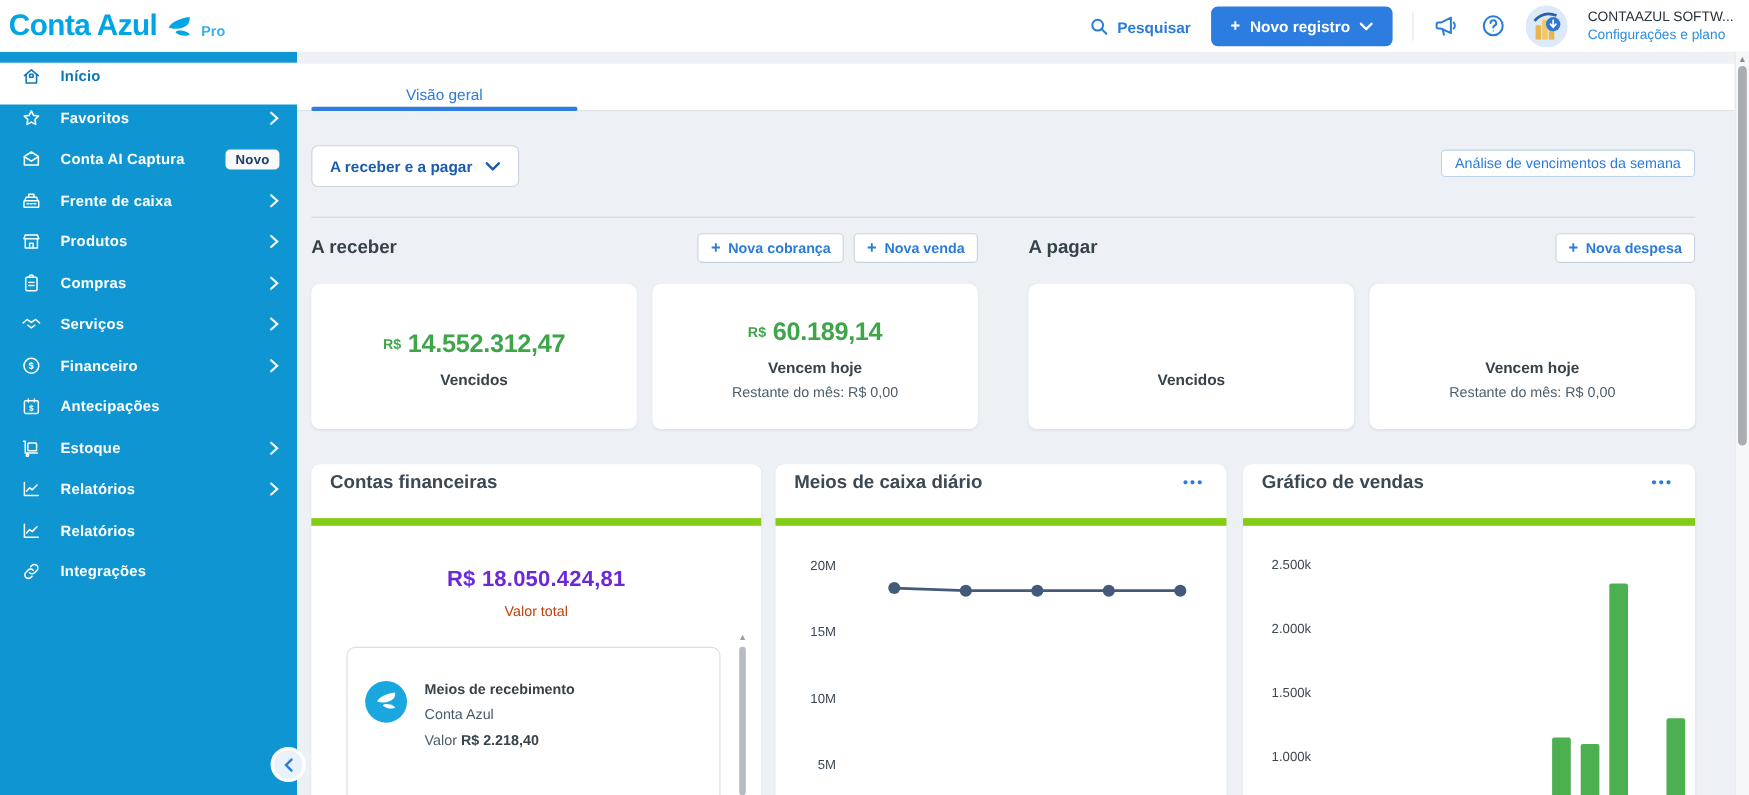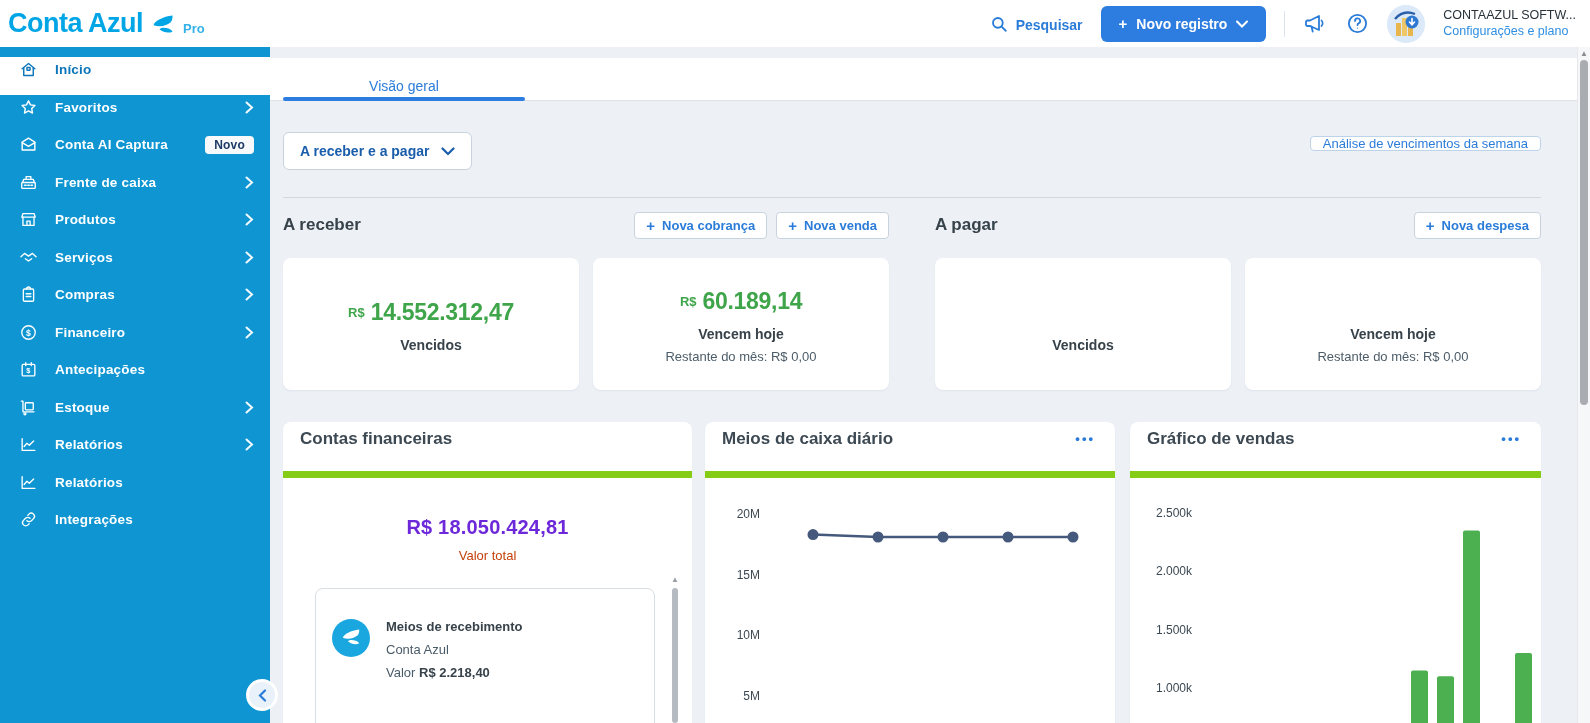--- a/index.html
+++ b/index.html
@@ -83,21 +83,21 @@
     position:absolute; left:13px; top:39px; width:242px; height:4px;
     background:#2d7de0; border-radius:3px;
   }
   .dropdown-btn{
     position:absolute; left:13px; top:85px; height:38px;
     background:#fff; border:1px solid #c9d3de; border-radius:6px;
     display:flex; align-items:center; gap:12px; padding:0 16px;
     color:#1a5dab; font-size:14px; font-weight:bold; cursor:pointer;
   }
   .analysis-btn{
-    position:absolute; right:36px; top:89px; height:15px;
+    position:absolute; right:36px; top:89px; height:25px;
     background:#fff; border:1px solid #bcd3ea; border-radius:4px;
     color:#2b7cd9; font-size:13px; padding:0 12px; cursor:pointer;
     display:flex; align-items:center;
   }
   .content-divider{
     position:absolute; left:13px; right:36px; top:150px; height:1px; background:#d4d8dd;
   }
 
   .section{ position:absolute; top:163px; width:606px; }
   .section.left{ left:13px; } .section.right{ left:665px; }
@@ -295,36 +295,36 @@
         <path d="M10 19.5 V14 H14 V19.5"></path>
     </svg>
     <span class="nav-label">Produtos</span>
     <svg class="nav-chevron" viewBox="0 0 9 13" fill="none" stroke="currentColor" stroke-width="2" stroke-linecap="round">
         <path d="M1.5 1.5 L7 6.5 L1.5 11.5"></path>
       </svg>
   </div>
 
   <div class="nav-item">
     <svg class="ico" viewBox="0 0 24 24" fill="none" stroke="currentColor" stroke-width="1.7" stroke-linejoin="round" stroke-linecap="round">
-      <path d="M2.5 11 L7 6.8 L12 10.2 L17 6.8 L21.5 11"></path>
-        <path d="M8 13.5 L12 16.4 L16 13.5"></path>
-    </svg>
-    <span class="nav-label">Serviços</span>
-    <svg class="nav-chevron" viewBox="0 0 9 13" fill="none" stroke="currentColor" stroke-width="2" stroke-linecap="round">
-        <path d="M1.5 1.5 L7 6.5 L1.5 11.5"></path>
-      </svg>
-  </div>
-
-  <div class="nav-item">
-    <svg class="ico" viewBox="0 0 24 24" fill="none" stroke="currentColor" stroke-width="1.7" stroke-linejoin="round" stroke-linecap="round">
       <rect x="5.5" y="5" width="13" height="15.5" rx="1.5"></rect>
         <path d="M9.5 5 a2.5 2.5 0 0 1 5 0"></path>
         <path d="M9 11 h6 M9 14.5 h6"></path>
     </svg>
     <span class="nav-label">Compras</span>
+    <svg class="nav-chevron" viewBox="0 0 9 13" fill="none" stroke="currentColor" stroke-width="2" stroke-linecap="round">
+        <path d="M1.5 1.5 L7 6.5 L1.5 11.5"></path>
+      </svg>
+  </div>
+
+  <div class="nav-item">
+    <svg class="ico" viewBox="0 0 24 24" fill="none" stroke="currentColor" stroke-width="1.7" stroke-linejoin="round" stroke-linecap="round">
+      <path d="M2.5 11 L7 6.8 L12 10.2 L17 6.8 L21.5 11"></path>
+        <path d="M8 13.5 L12 16.4 L16 13.5"></path>
+    </svg>
+    <span class="nav-label">Serviços</span>
     <svg class="nav-chevron" viewBox="0 0 9 13" fill="none" stroke="currentColor" stroke-width="2" stroke-linecap="round">
         <path d="M1.5 1.5 L7 6.5 L1.5 11.5"></path>
       </svg>
   </div>
 
   <div class="nav-item">
     <svg class="ico" viewBox="0 0 24 24" fill="none" stroke="currentColor" stroke-width="1.7">
       <circle cx="12" cy="12" r="8.5"></circle>
       <text x="12" y="16" text-anchor="middle" font-size="11" font-family="Liberation Sans, sans-serif" fill="currentColor" stroke="none" font-weight="bold">$</text>
     </svg>

